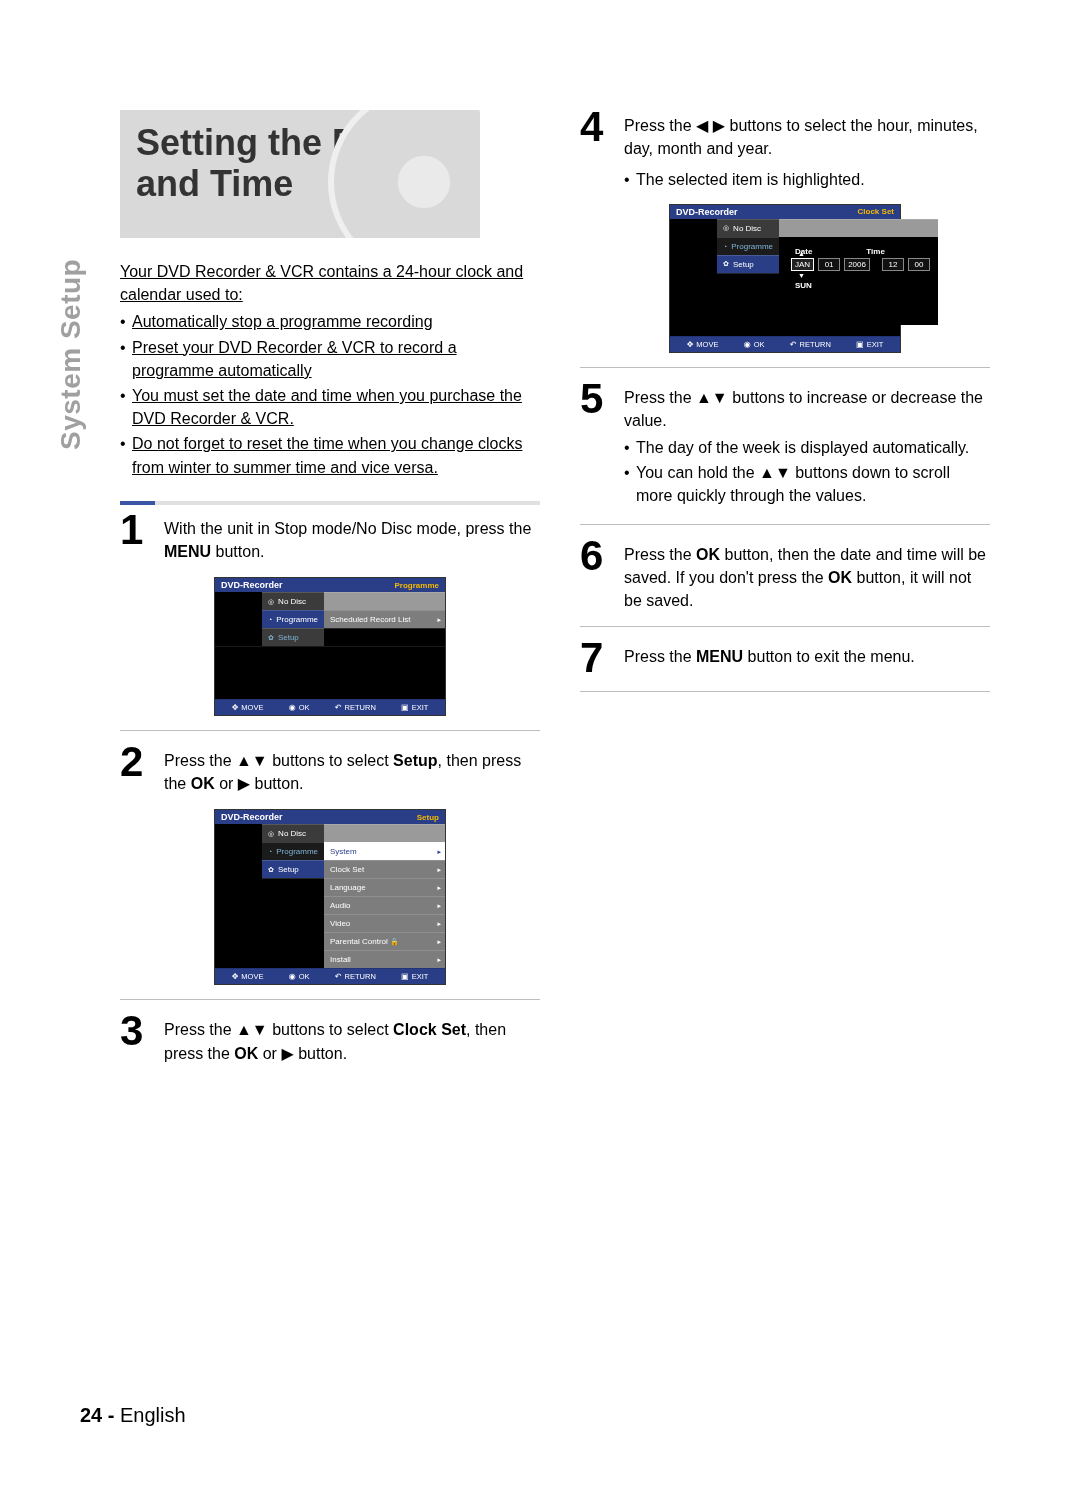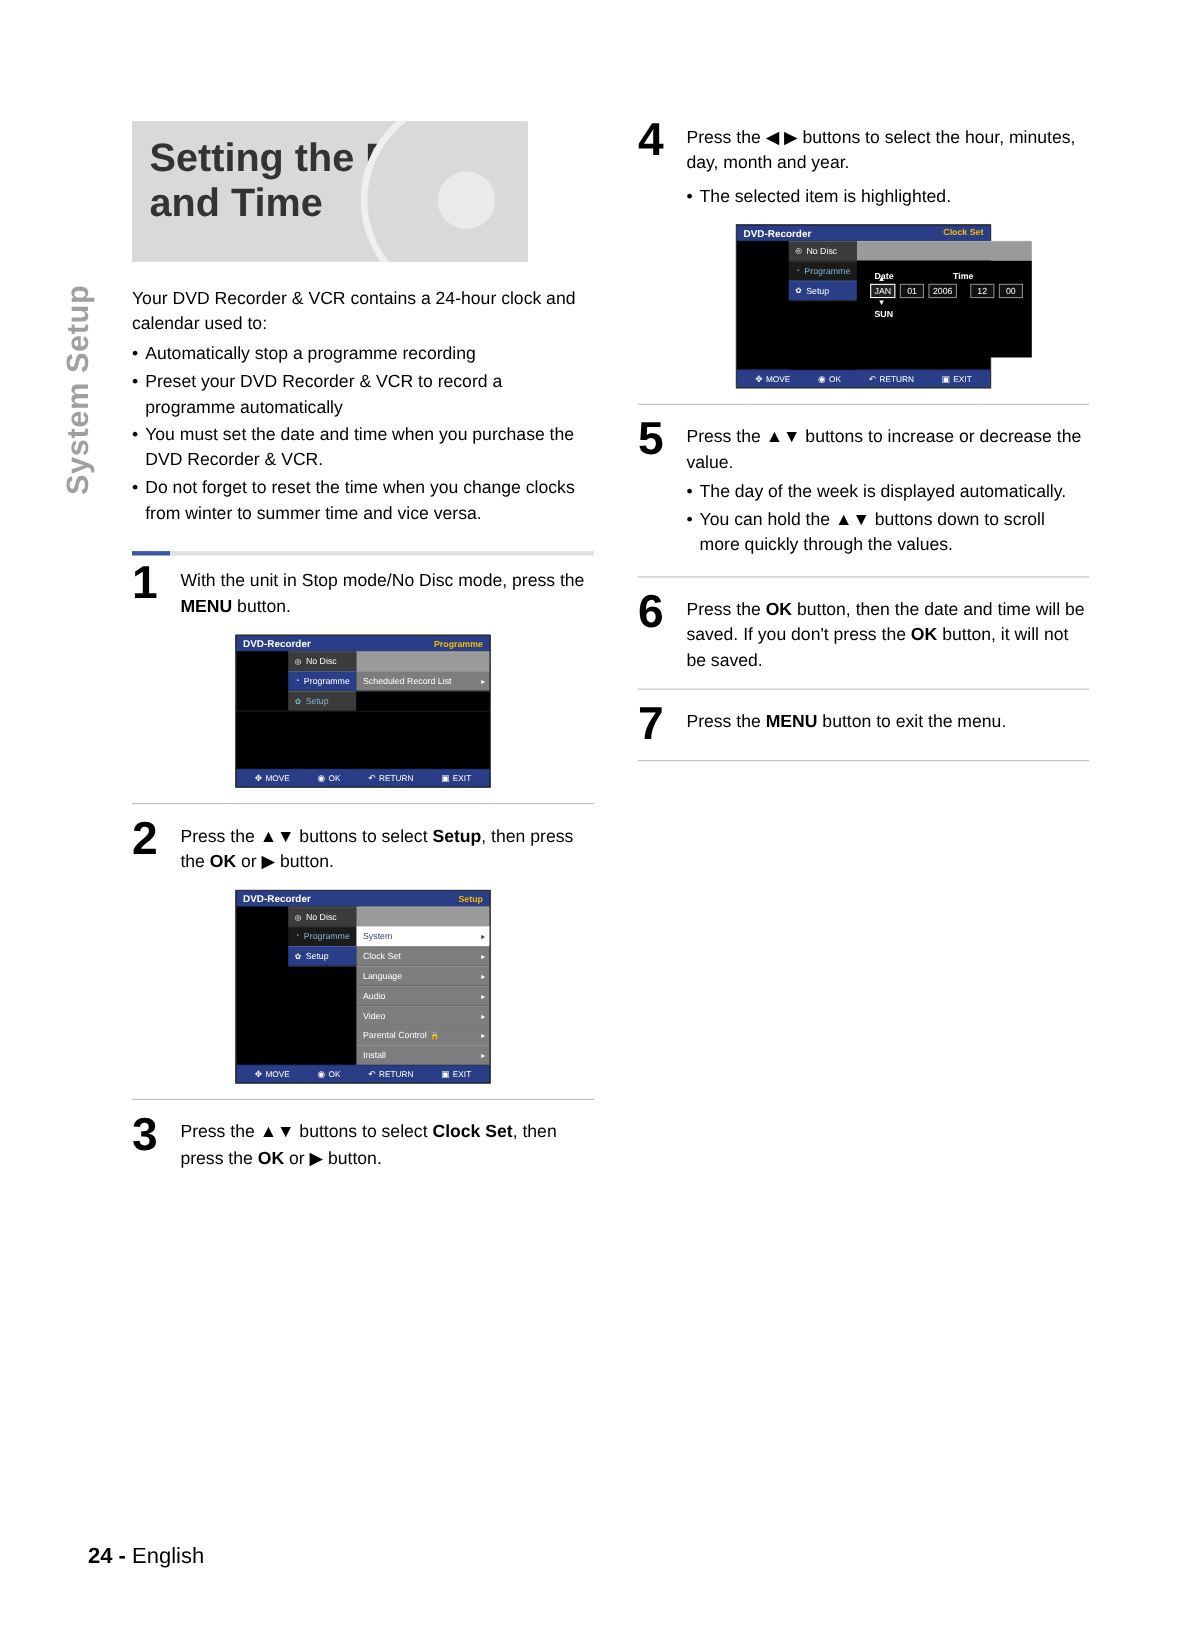--- a/index.html
+++ b/index.html
@@ -66,20 +66,21 @@
     padding: 12px 16px 0 16px;
     font-size: 36px;
     line-height: 1.15;
     font-weight: bold;
     color: #333;
   }
 
   .intro {
     font-size: 16px;
     line-height: 1.45;
+    text-decoration: underline;
   }
   ul.bullets {
     list-style: none;
     padding: 0;
     margin: 4px 0 0 0;
   }
   ul.bullets li {
     padding-left: 12px;
     position: relative;
     margin-bottom: 2px;

